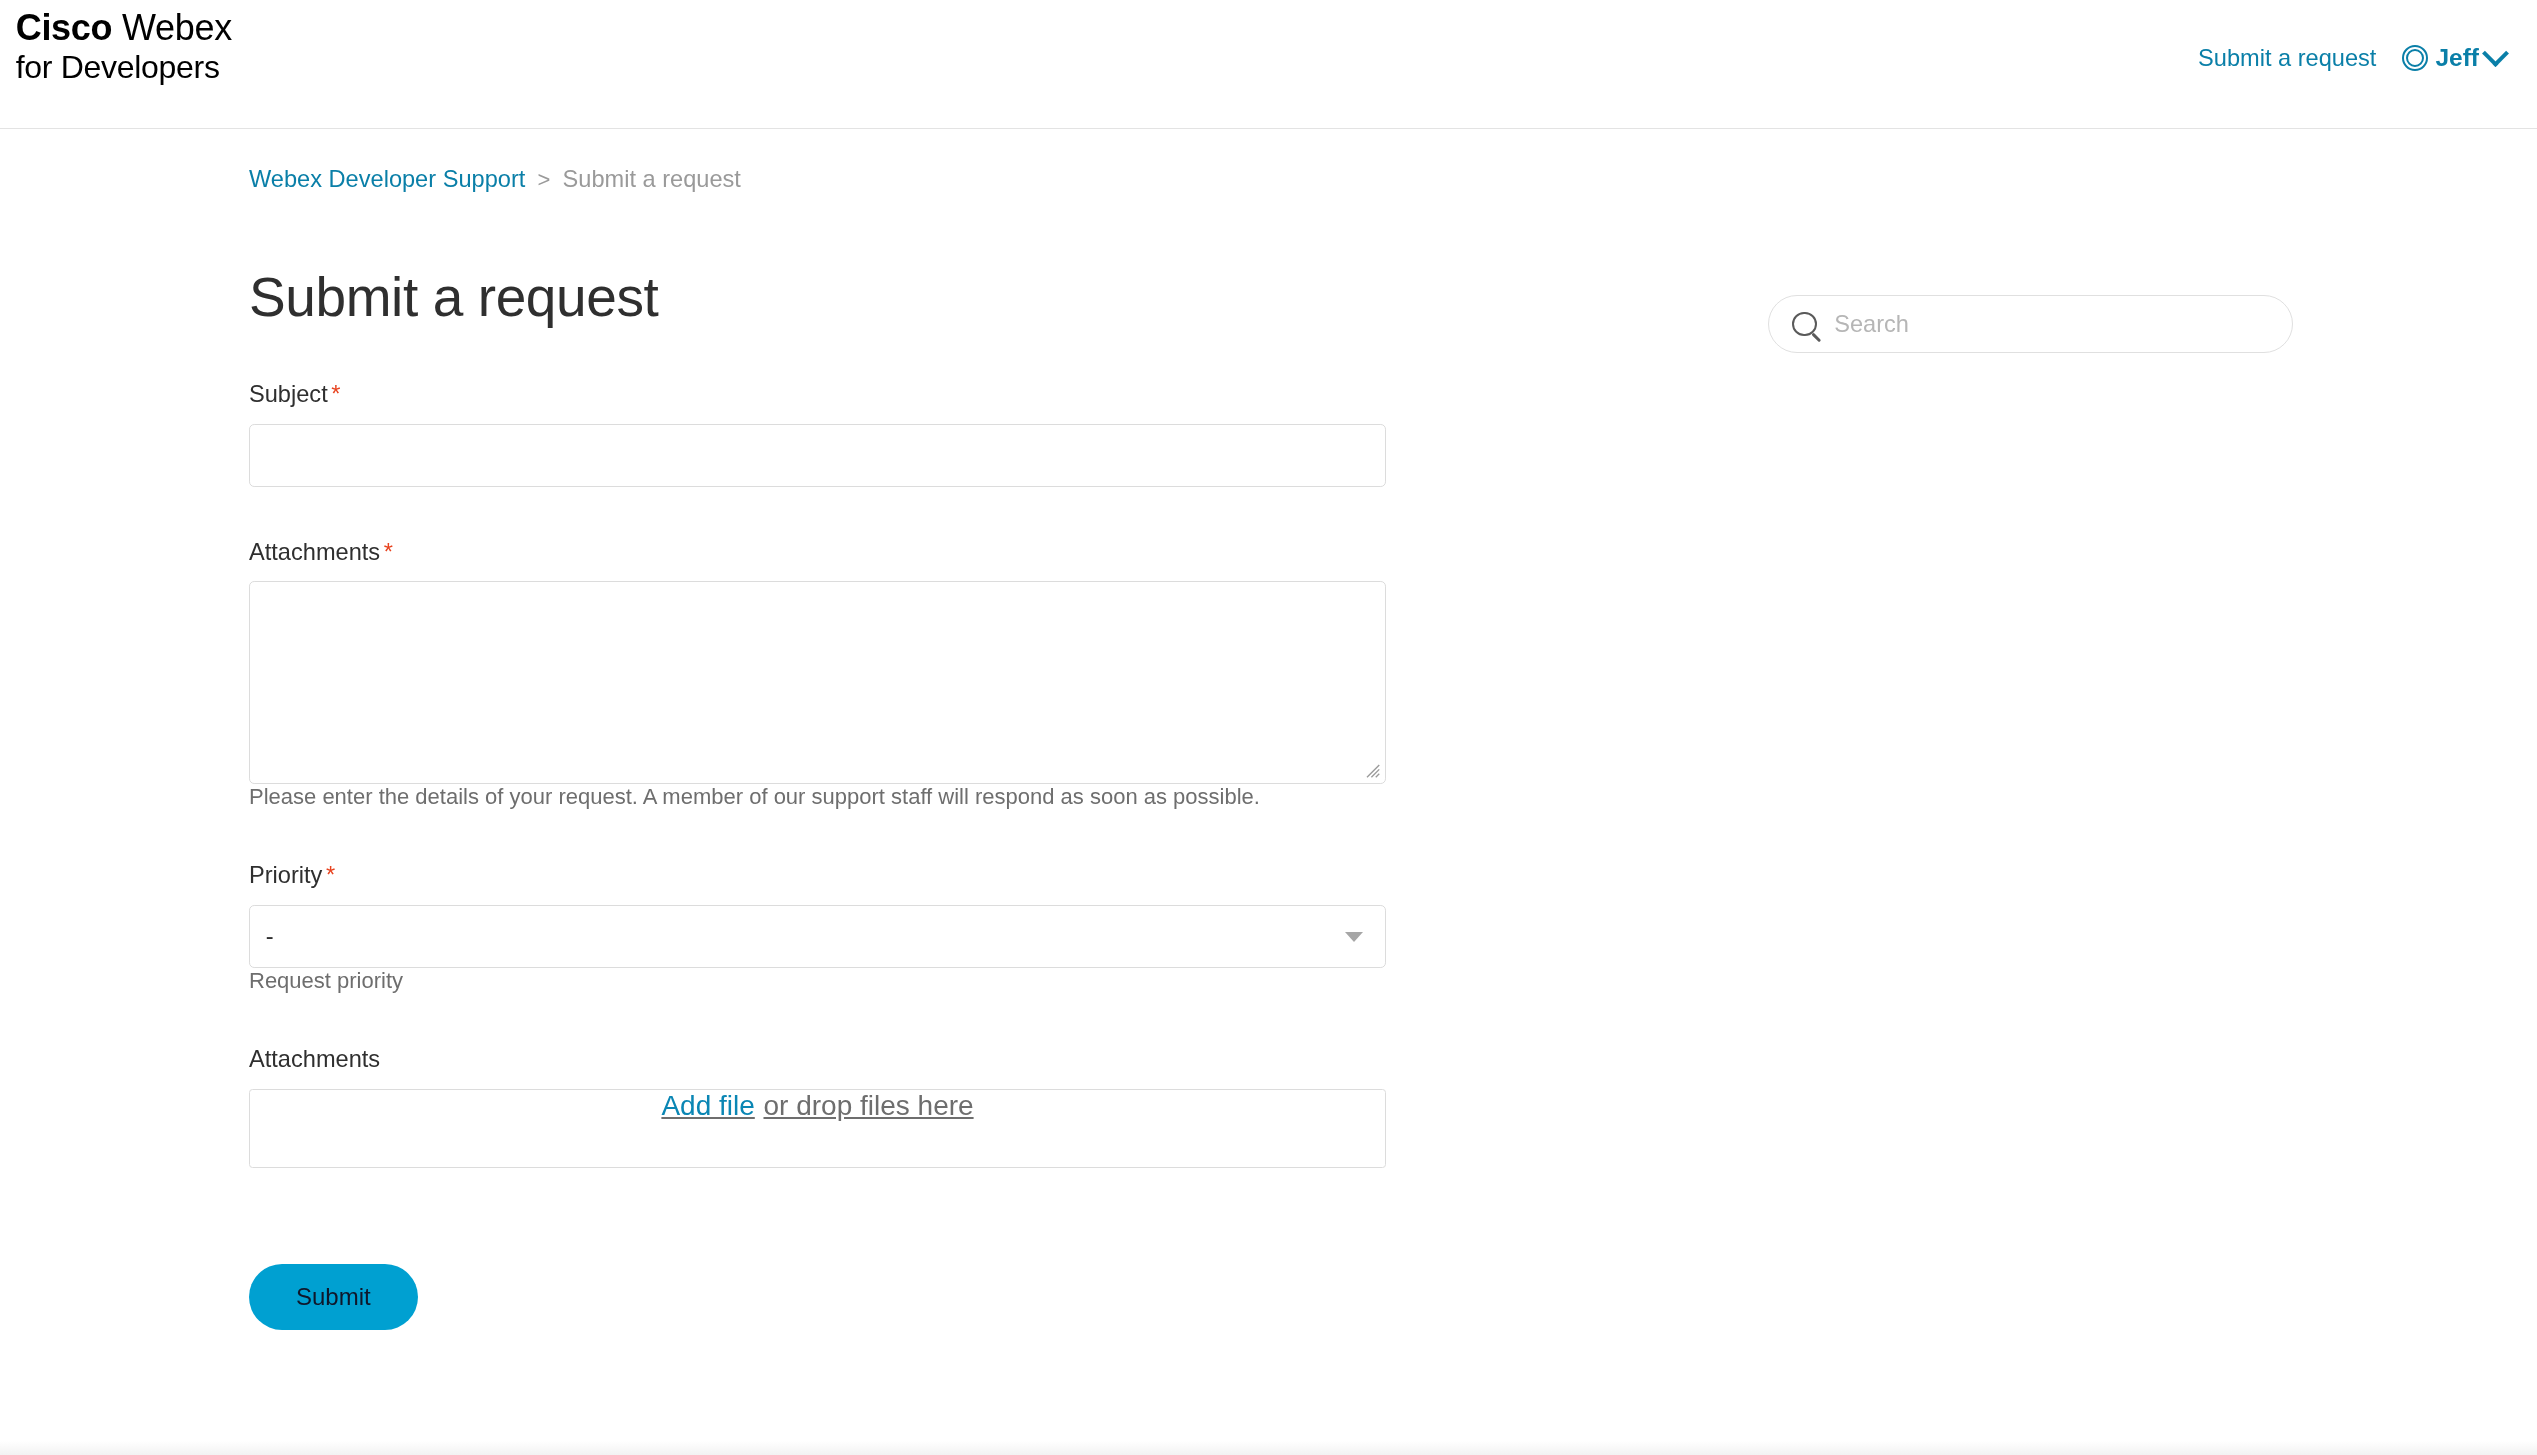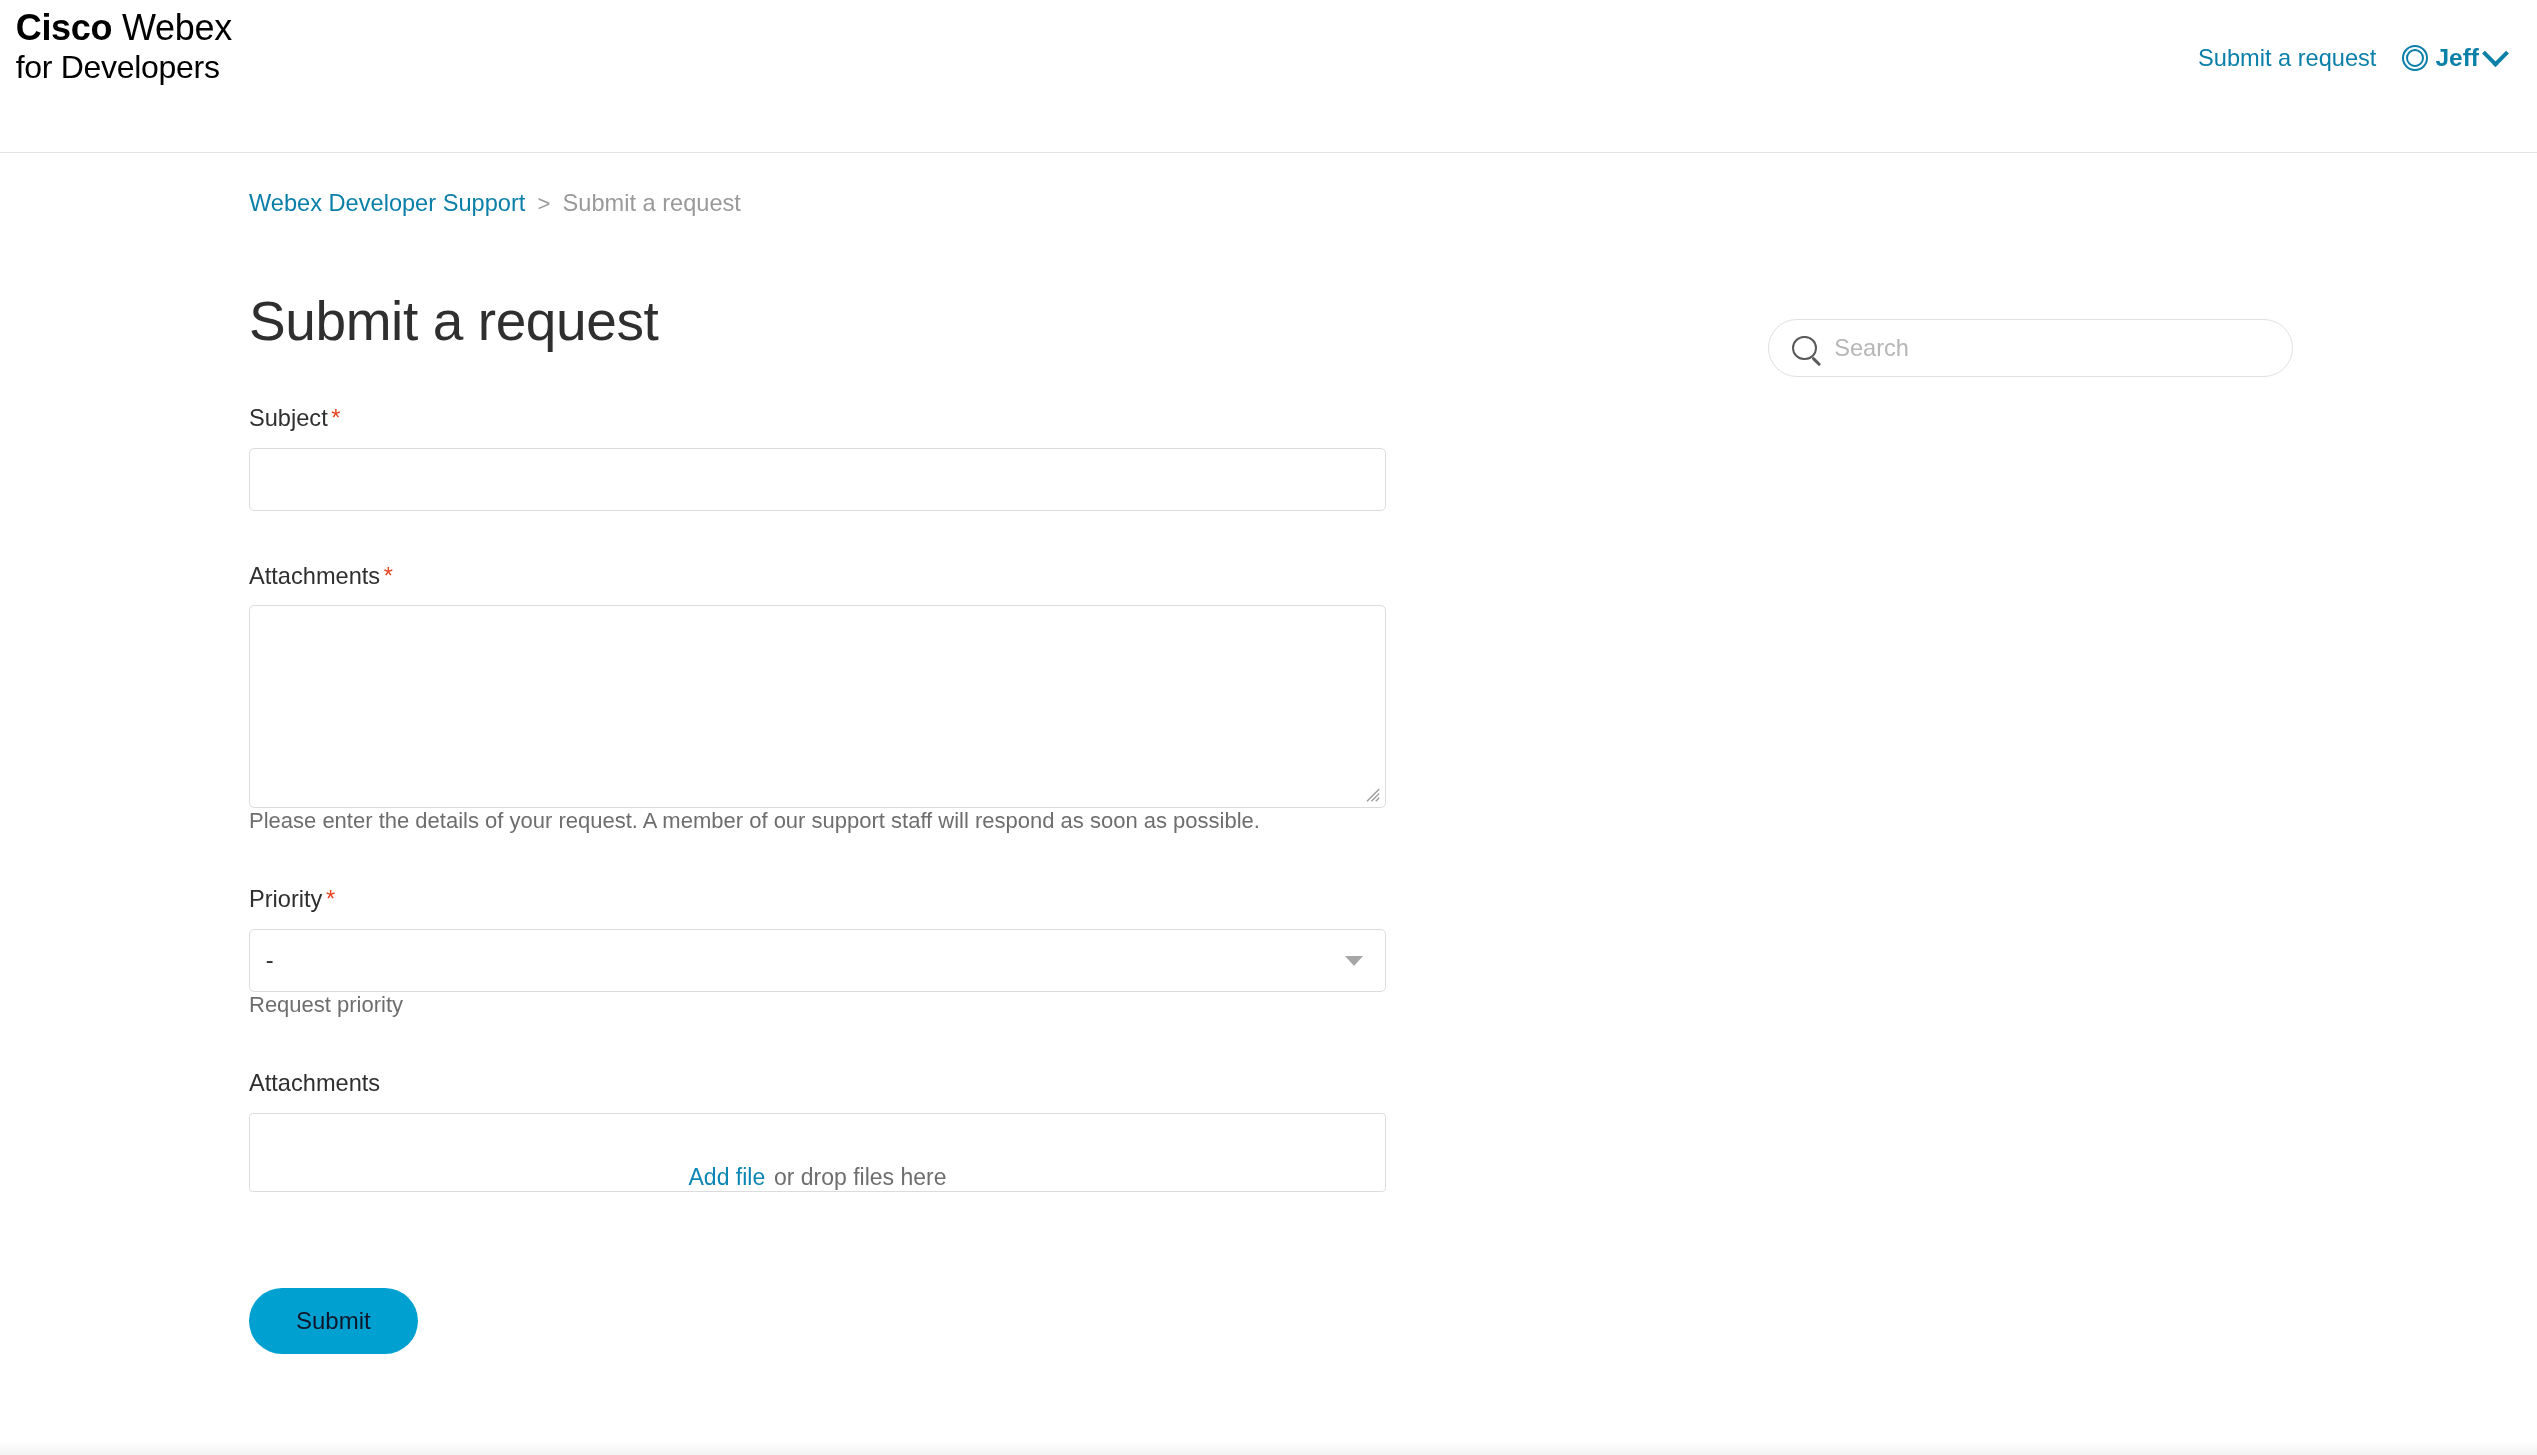--- a/index.html
+++ b/index.html
@@ -7,21 +7,21 @@
     margin: 0; padding: 0;
     width: 2538px; height: 1455px;
     background: #ffffff;
     font-family: "Liberation Sans", sans-serif;
     -webkit-font-smoothing: antialiased;
   }
 
   
   .header {
     position: relative;
-    height: 153px;
+    height: 129px;
     background: #ffffff;
     border-bottom: 1.7px solid #e3e3e3;
   }
   .logo {
     position: absolute;
     left: 15.7px;
     top: 7px;
     line-height: 1.18;
     color: #000000;
     letter-spacing: -0.3px;
@@ -223,26 +223,27 @@
     border-top: 10.5px solid #a6a6a6;
     pointer-events: none;
   }
 
   .dropzone {
     width: 1137px;
     height: 79px;
     border: 1.7px solid #dcdcdc;
     border-radius: 3.5px;
     display: flex;
-    align-items: flex-end;
+    align-items: flex-start;
     justify-content: center;
-    font-size: 23px;
+    font-size: 28px;
     color: #6e6e6e;
     background: #fff;
     cursor: pointer;
+    text-decoration: underline;
   }
   .dropzone a {
     color: #0a86b4;
     text-decoration: none;
     margin-right: 8.7px;
   }
 
   .submit-row { margin-top: 96px; padding-bottom: 8.7px; }
   .submit-btn {
     background: #00a0d1;

